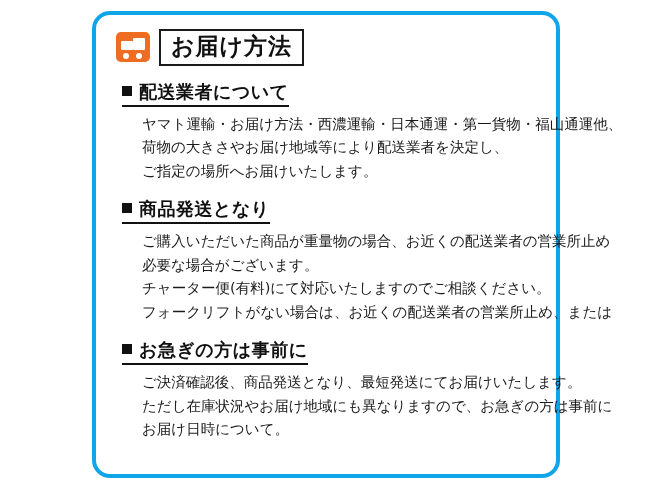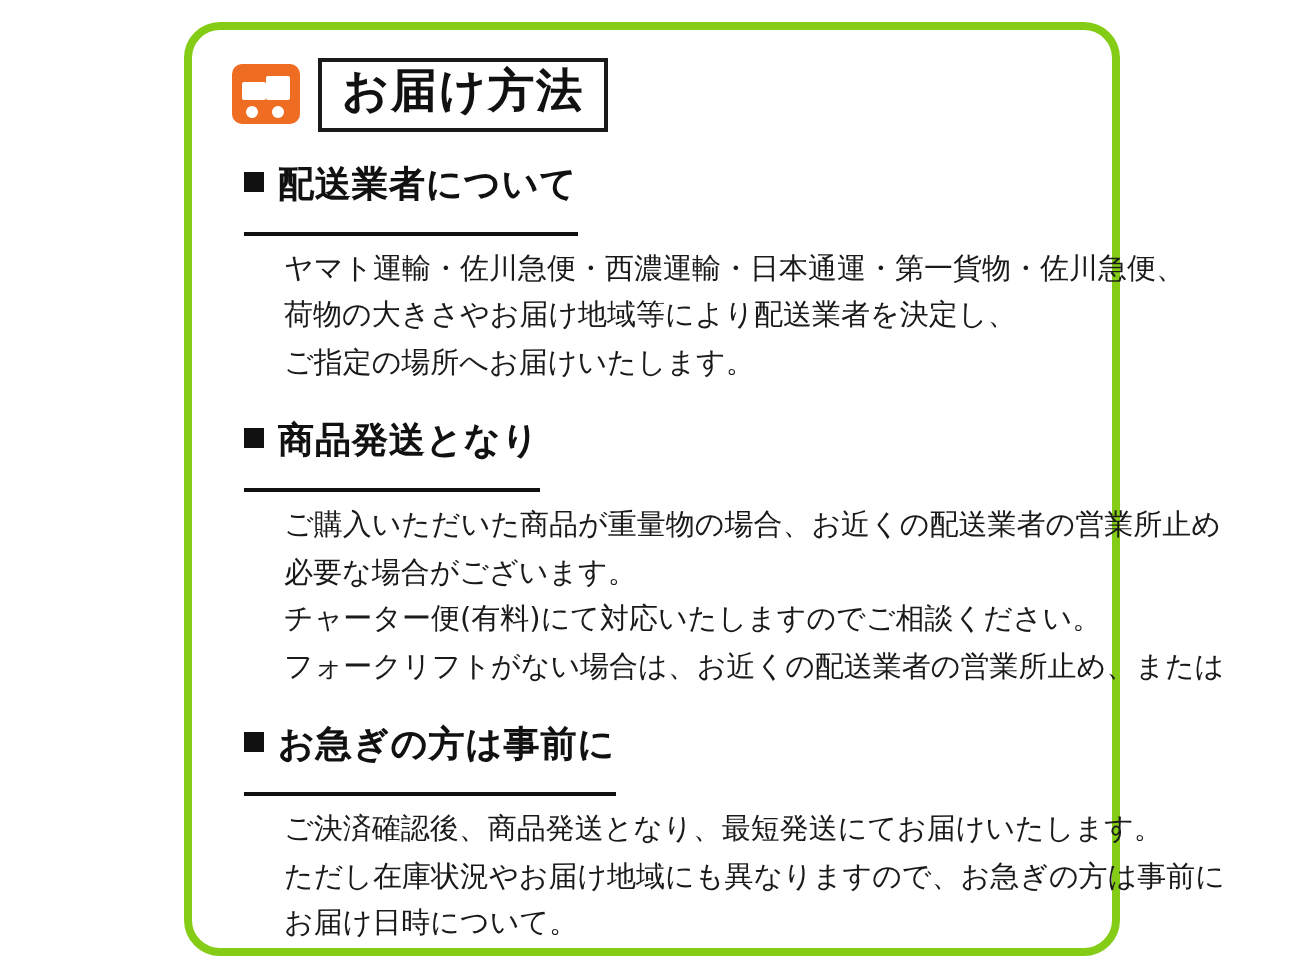--- a/index.html
+++ b/index.html
@@ -19,21 +19,21 @@
     height: 489px;
     background: #ffffff;
     box-sizing: border-box;
   }
   .panel {
     position: absolute;
     left: 92px;
     top: 11px;
     width: 468px;
     height: 467px;
-    border: 4px solid #84cc16;
+    border: 4px solid #0ea5e9;
     border-radius: 18px;
     background: #ffffff;
     box-sizing: border-box;
   }
   .inner {
     position: absolute;
     left: 16px;
     top: 14px;
     right: 16px;
     bottom: 10px;
@@ -102,21 +102,21 @@
     margin-top: 4px;
   }
   .section-head {
     display: flex;
     align-items: center;
     font-size: 18px;
     font-weight: bold;
     color: #111111;
     border-bottom: 2px solid #111111;
     display: inline-block;
-    padding-bottom: 12px;
+    padding-bottom: 1px;
     margin-left: 10px;
     letter-spacing: 0.5px;
   }
   .sq {
     display: inline-block;
     width: 10px;
     height: 10px;
     background: #111111;
     margin-right: 7px;
     vertical-align: 2px;
@@ -147,21 +147,21 @@
           <div class="wheel2"></div>
         </div>
         <div class="title-box">お届け方法</div>
       </div>
 
       <div class="section">
         <div class="section-head">
           <span class="sq"></span><span>配送業者について</span>
         </div>
         <div class="body-lines">
-          <div>ヤマト運輸・佐川急便・西濃運輸・日本通運・第一貨物・佐川急便、</div>
+          <div>ヤマト運輸・お届け方法・西濃運輸・日本通運・第一貨物・福山通運他、</div>
           <div>荷物の大きさやお届け地域等により配送業者を決定し、</div>
           <div>ご指定の場所へお届けいたします。</div>
         </div>
       </div>
 
       <div class="section">
         <div class="section-head">
           <span class="sq"></span><span>商品発送となり</span>
         </div>
         <div class="body-lines">

